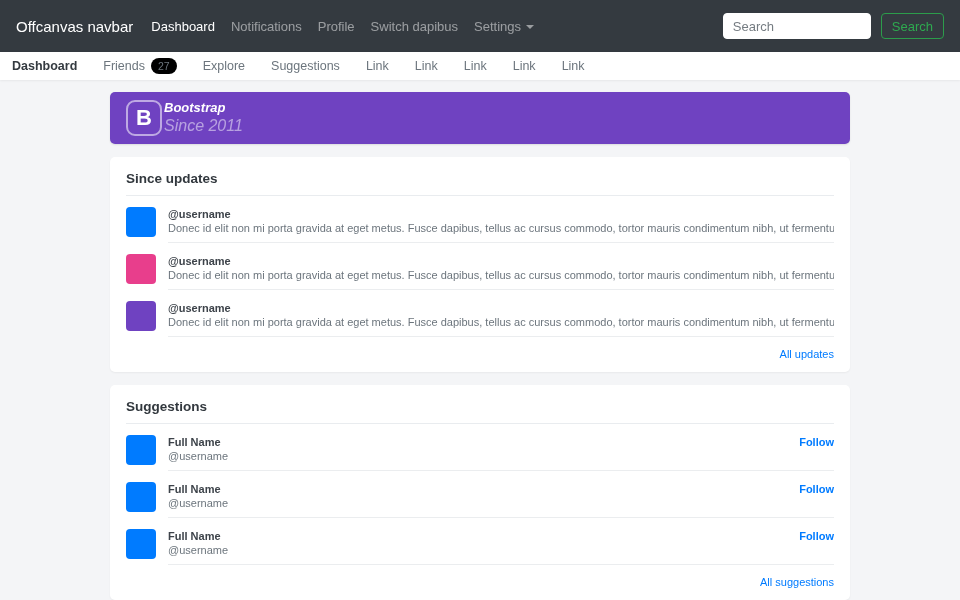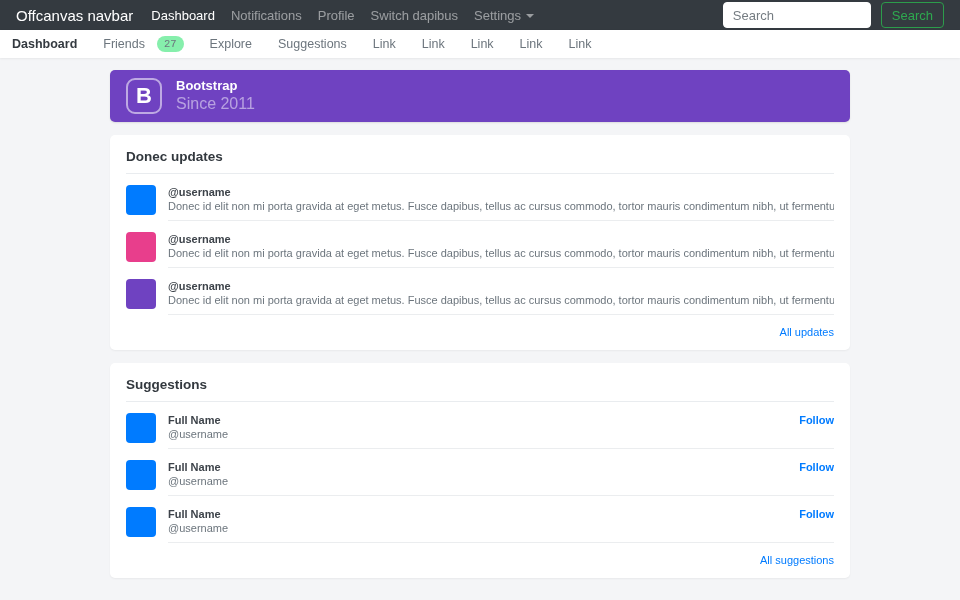--- a/index.html
+++ b/index.html
@@ -6,21 +6,21 @@
   html, body { width: 960px; height: 600px; overflow: hidden; }
   body {
     font-family: "Liberation Sans", sans-serif;
     background: #f4f5f7;
     -webkit-font-smoothing: antialiased;
   }
   a { text-decoration: none; cursor: pointer; }
 
   
   .topnav {
-    height: 30px;
+    height: 52px;
     background: #343a40;
     display: flex;
     align-items: center;
     padding: 0 16px;
   }
   .brand {
     color: #fff;
     font-size: 15px;
     margin-right: 10px;
     white-space: nowrap;
@@ -83,28 +83,27 @@
     font-size: 12.5px;
     color: #6c757d;
     padding: 0 13px;
     white-space: nowrap;
     display: inline-flex;
     align-items: center;
   }
   .slink:first-child { padding-left: 0; }
   .slink.active { color: #343a40; font-weight: bold; }
   .pill {
-    background: #86efac;
+    background: #000000;
     color: #6c757d;
     font-size: 10.5px;
     border-radius: 9px;
     padding: 2px 7px;
-    margin-left: 12px;
+    margin-left: 6px;
     font-weight: normal;
-    font-family: Liberation Mono, monospace;
   }
 
   
   main { width: 740px; margin: 0 auto; }
 
   
   .banner {
     margin-top: 12px;
     height: 52px;
     border-radius: 5px;
@@ -118,21 +117,21 @@
     flex: none;
     border: 2px solid rgba(255,255,255,.55);
     border-radius: 9px;
     color: #fff;
     font-size: 22px;
     font-weight: bold;
     display: flex;
     align-items: center;
     justify-content: center;
   }
-  .banner-text { margin-left: 14px; line-height: 1.25; }
+  .banner-text { margin-left: 2px; line-height: 1.25; font-style: italic; }
   .banner-title { color: #fff; font-size: 13px; font-weight: bold; }
   .banner-sub { color: rgba(255,255,255,.5); font-size: 16px; }
 
   
   .card {
     background: #fff;
     border-radius: 5px;
     margin-top: 13px;
     padding: 14px 16px 12px 16px;
     box-shadow: 0 1px 2px rgba(0,0,0,.05);
@@ -223,21 +222,21 @@
 
   <section class="banner" style="background: rgb(111, 66, 193);">
     <div class="logo">B</div>
     <div class="banner-text">
       <div class="banner-title">Bootstrap</div>
       <div class="banner-sub">Since 2011</div>
     </div>
   </section>
 
   <section class="card">
-    <div class="card-title">Donec updates</div>
+    <div class="card-title">Since updates</div>
 
     <div class="media">
       <div class="avatar" style="background: rgb(0, 123, 255);"></div>
       <div class="media-body">
         <strong class="username">@username</strong>
         <div class="update-text">Donec id elit non mi porta gravida at eget metus. Fusce dapibus, tellus ac cursus commodo, tortor mauris condimentum nibh, ut fermentum massa justo sit amet risus.</div>
       </div>
     </div>
 
     <div class="media">

